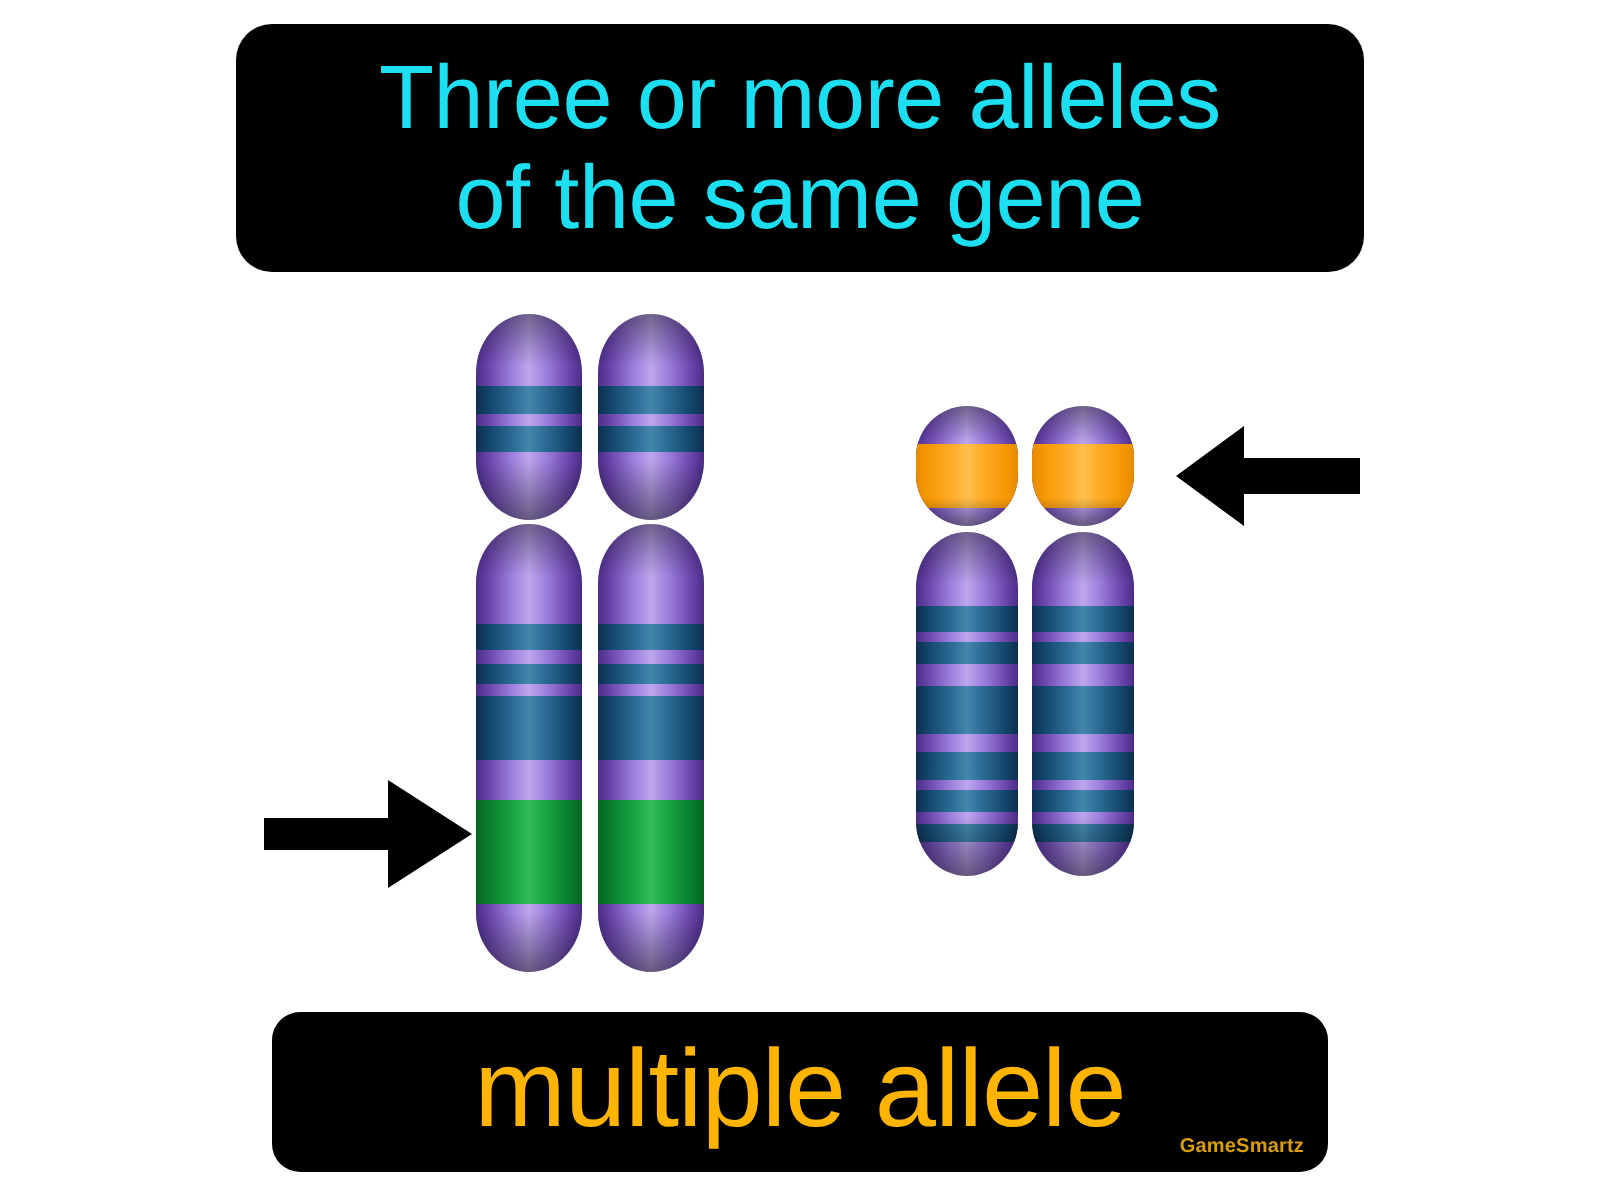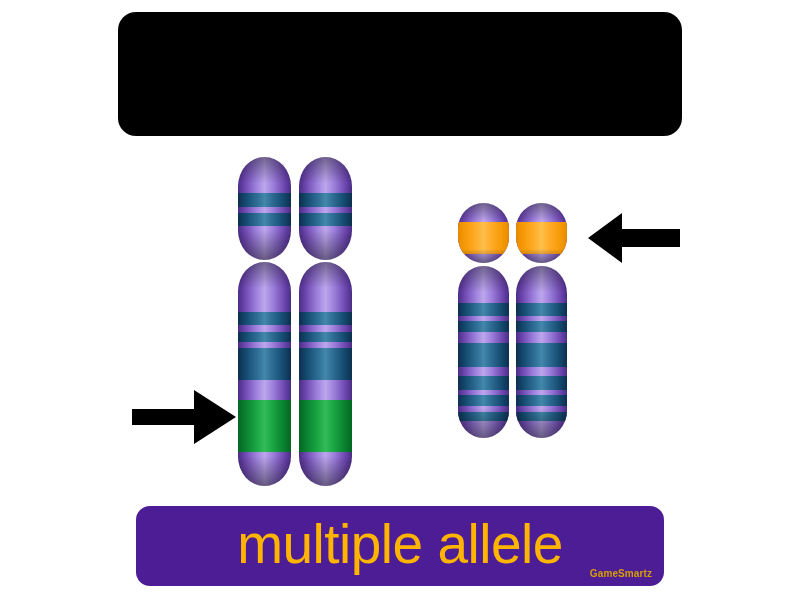--- a/index.html
+++ b/index.html
@@ -42,21 +42,21 @@
     white-space: nowrap;
   }
 
   
   .term-box {
     position: absolute;
     left: 136px;
     top: 506px;
     width: 528px;
     height: 80px;
-    background: #4c1d95;
+    background: #000000;
     border-radius: 14px;
     display: flex;
     align-items: center;
     justify-content: center;
     box-sizing: border-box;
   }
   .term-text {
     color: #ffb400;
     font-size: 55px;
     line-height: 1;
@@ -146,20 +146,22 @@
 
   
   .arrow { position: absolute; }
 </style>
 </head>
 <body>
 
 <div id="page">
 
   <div class="definition-box">
+    <div class="definition-line">Three or more alleles</div>
+    <div class="definition-line">of the same gene</div>
   </div>
 
   <div class="figure">
 
     <div class="chromatid" style="left:238px; top:157px; width:53px; height:103px; border-radius:27px/30px;">
       <div class="band band-teal" style="top:36px; height:14px;"></div>
       <div class="band band-teal" style="top:56px; height:13px;"></div>
       <div class="shade-top"></div>
       <div class="shade-bottom"></div>
     </div>

